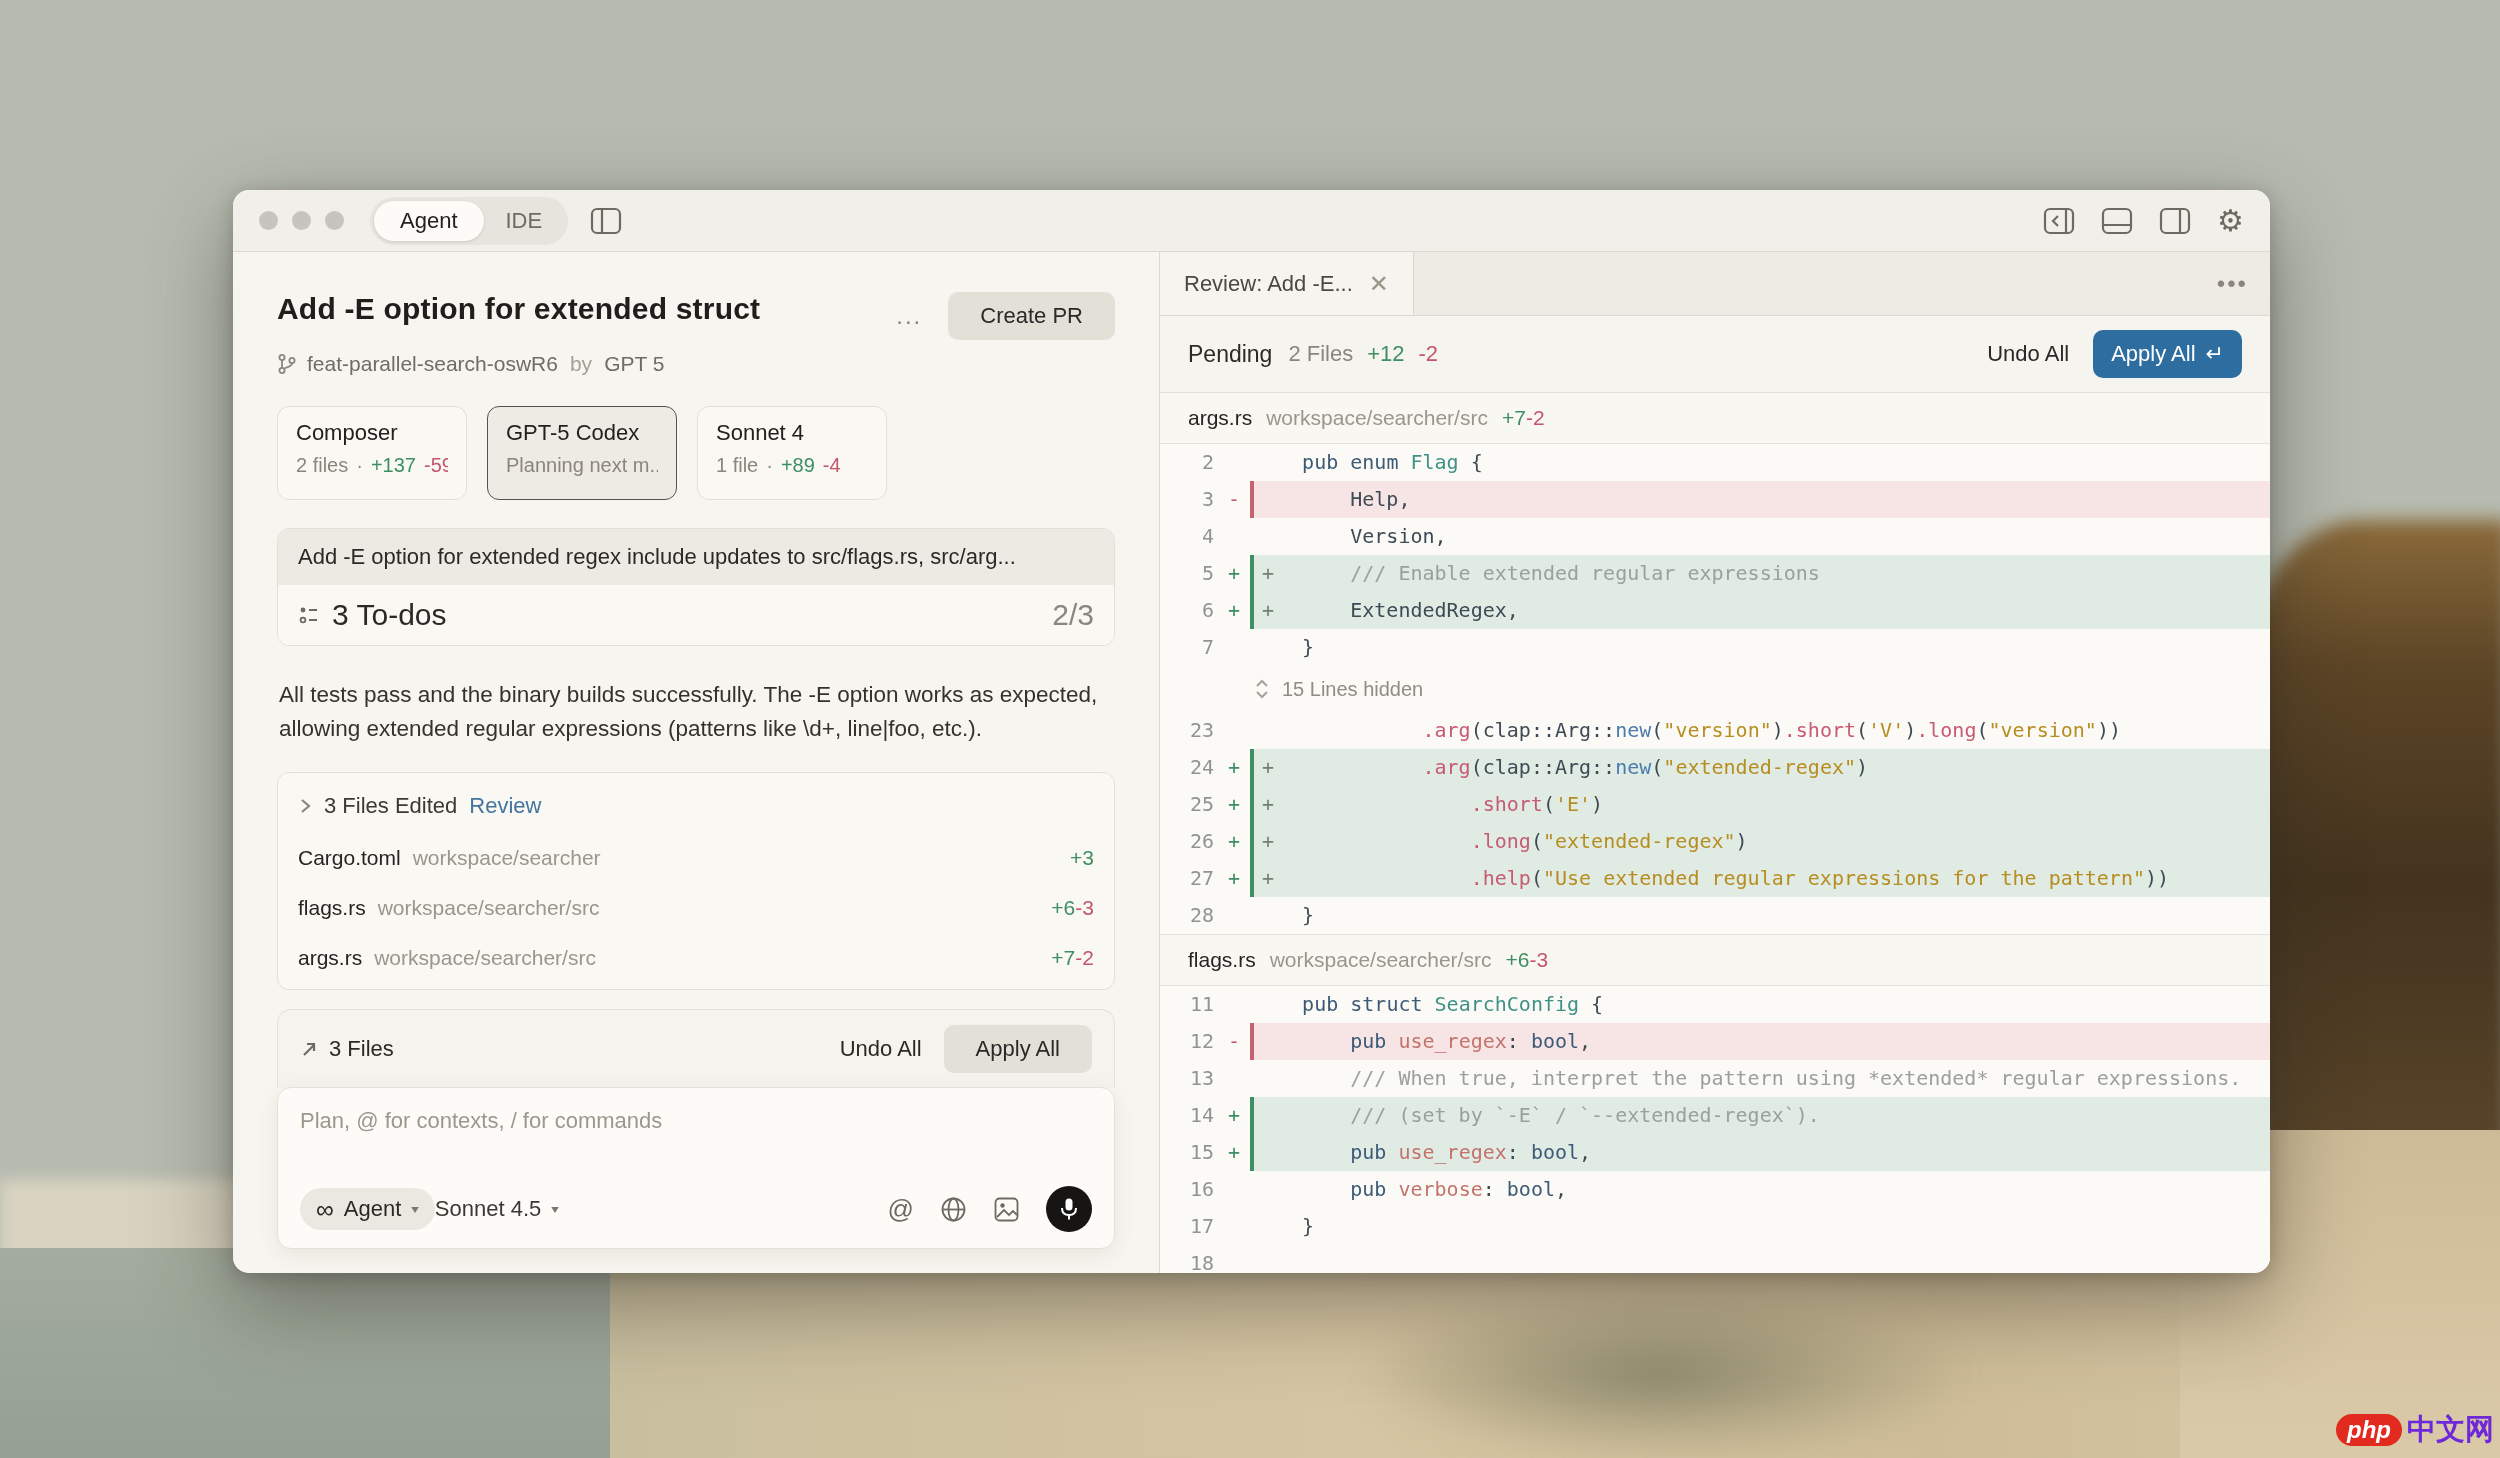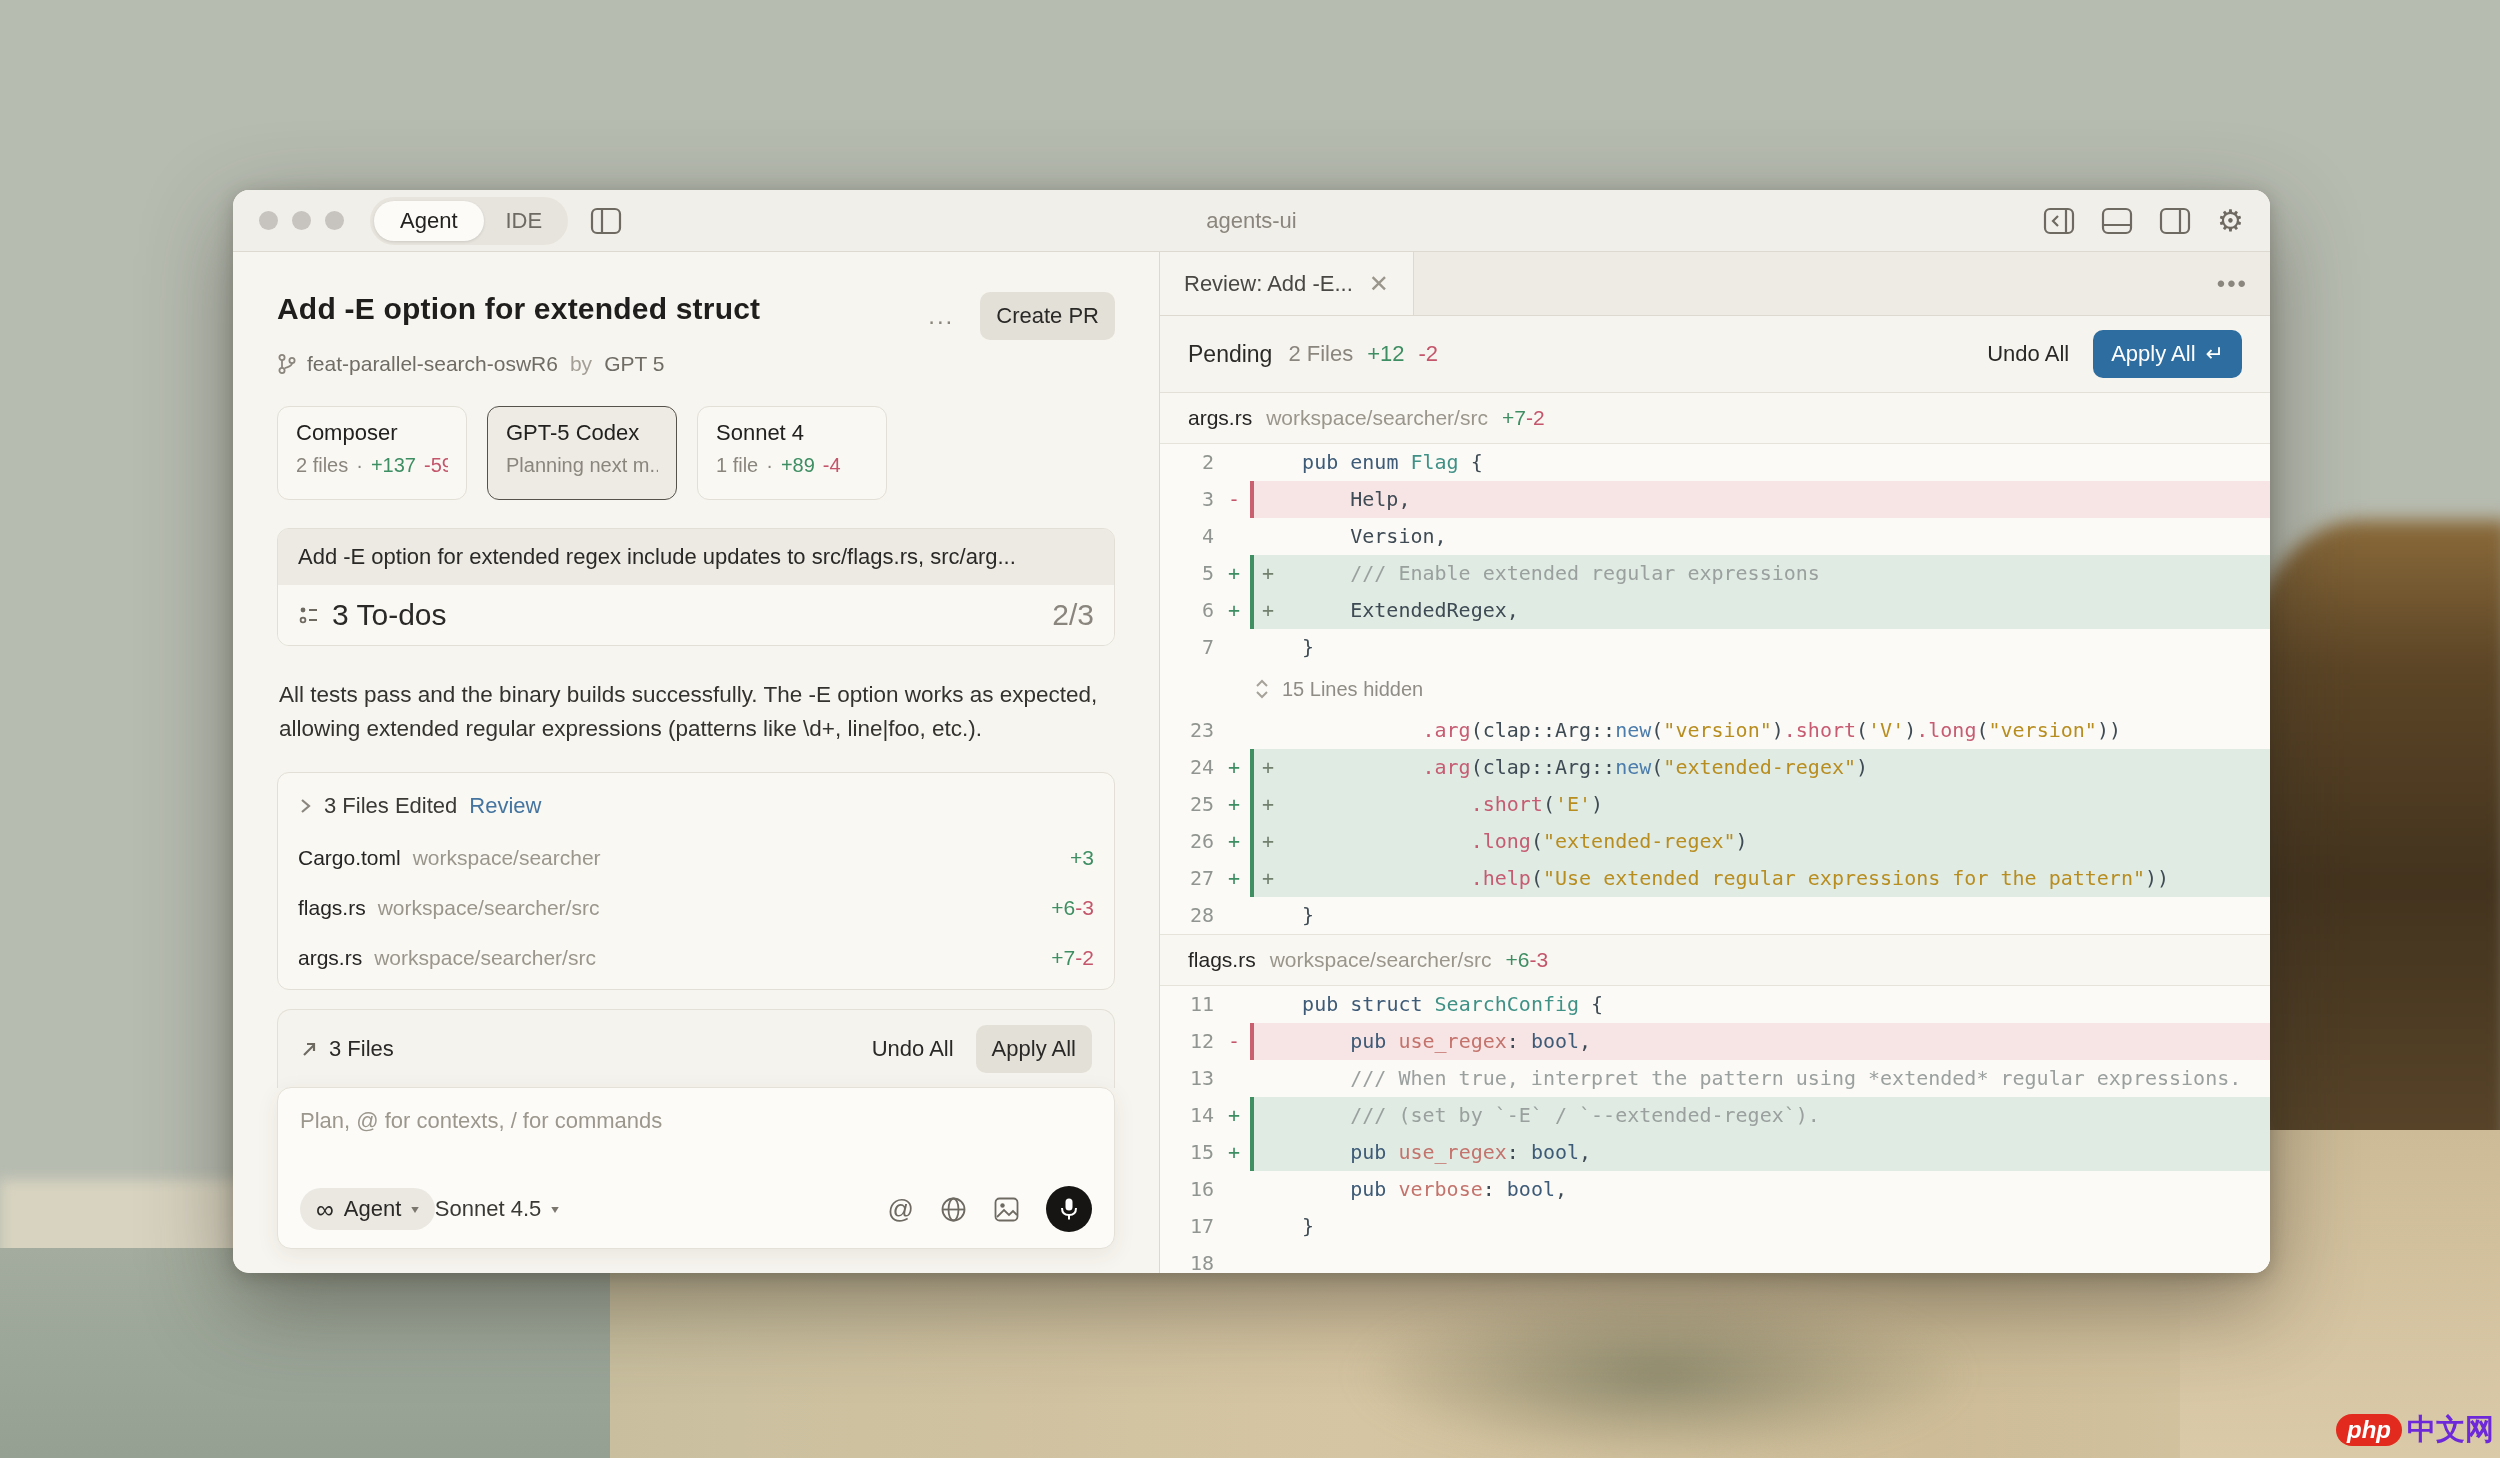--- a/index.html
+++ b/index.html
@@ -30,21 +30,21 @@
 
   .main{flex:1;display:flex;min-height:0}
 
   
   .left{width:927px;flex:none;background:#f7f5ef;border-right:1px solid #ddd9d0;display:flex;flex-direction:column;padding:40px 44px 24px 44px;min-height:0}
   .hrow{display:flex;align-items:flex-start}
   .htitle{font-size:30px;font-weight:bold;color:#1f1e1c;letter-spacing:.2px}
   .hact{margin-left:auto;display:flex;align-items:center;gap:18px}
   .dots{color:#8a867e;font-size:24px;letter-spacing:2px;padding:4px 8px;cursor:pointer}
   .btn{border:none;cursor:pointer;font-family:inherit}
-  .btn-gray{background:#e3e0d8;border-radius:10px;padding:11px 16px;font-size:22px;color:#2a2927}
+  .btn-gray{background:#e3e0d8;border-radius:10px;padding:11px 32px;font-size:22px;color:#2a2927}
   .branchrow{display:flex;align-items:center;gap:10px;margin-top:12px;font-size:21px;color:#6f6c65}
   .branchrow .by{color:#a39f96;margin:0 2px}
   .cards{display:flex;gap:20px;margin-top:30px}
   .card{width:190px;height:94px;background:#f9f8f3;border:1px solid #e2dfd6;border-radius:12px;padding:13px 18px;cursor:pointer}
   .card.sel{border:1.5px solid #55524b;background:#edebe4}
   .card .cname{font-size:22px;color:#22211f;font-weight:500}
   .card .csub{margin-top:8px;font-size:20px;color:#8a867e;display:flex;align-items:center;gap:8px;white-space:nowrap;overflow:hidden}
   .plus{color:#3e8e63}.minus{color:#c4556a}
   .taskbox{margin-top:28px;border:1px solid #e2dfd6;border-radius:12px;overflow:hidden}
   .taskhead{background:#eceae2;padding:15px 20px;font-size:22px;color:#2a2927;white-space:nowrap;overflow:hidden;text-overflow:ellipsis}
@@ -116,21 +116,20 @@
 <div class="wp wp-band"></div>
 <div class="wp wp-water"></div>
 <div class="wp wp-sand"></div>
 <div class="wp wp-streak"></div>
 <div class="wp wp-trees"></div>
 <div class="wp wp-sandr"></div>
 
 <div class="window">
 
   <div class="titlebar">
-    <div class="tb-title">agents-ui</div>
     <div class="lights">
       <div class="light"></div>
       <div class="light"></div>
       <div class="light"></div>
     </div>
     <div class="seg">
       <div class="on">Agent</div>
       <div class="off">IDE</div>
     </div>
     <div class="tb-icon">

